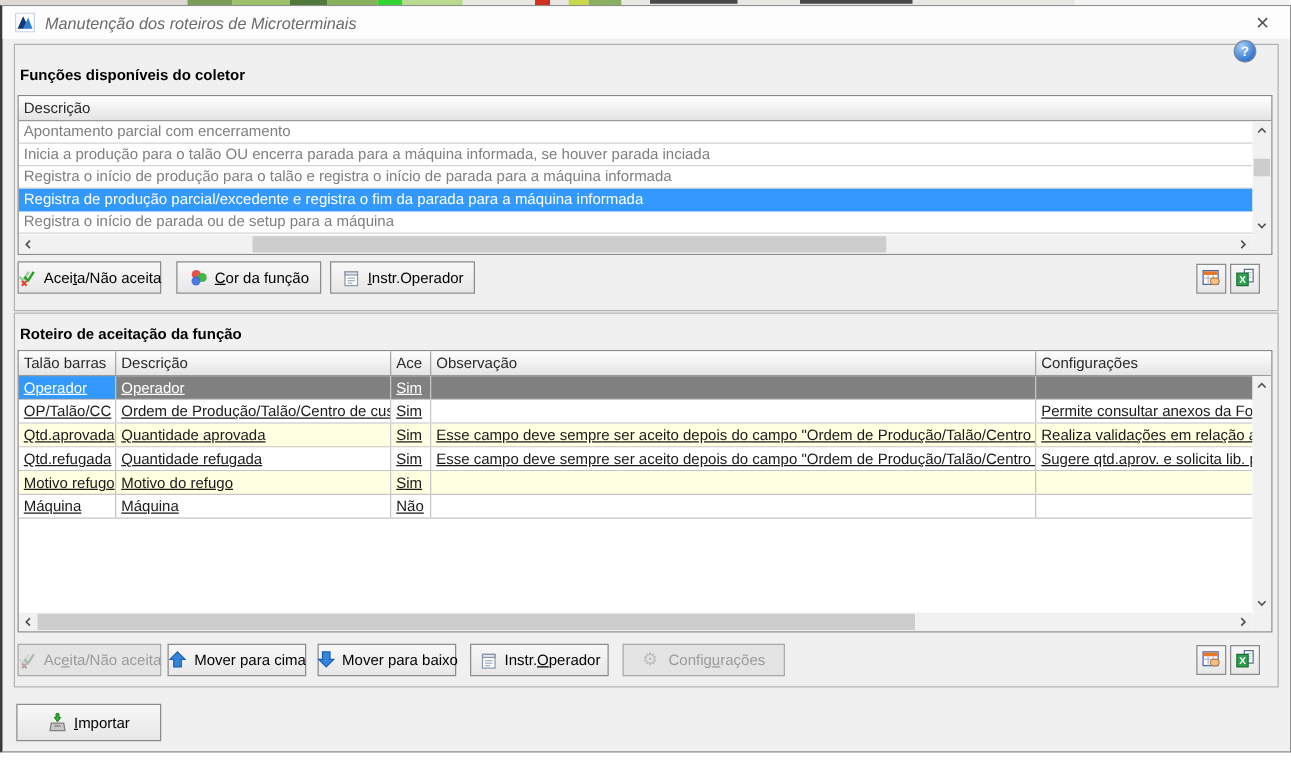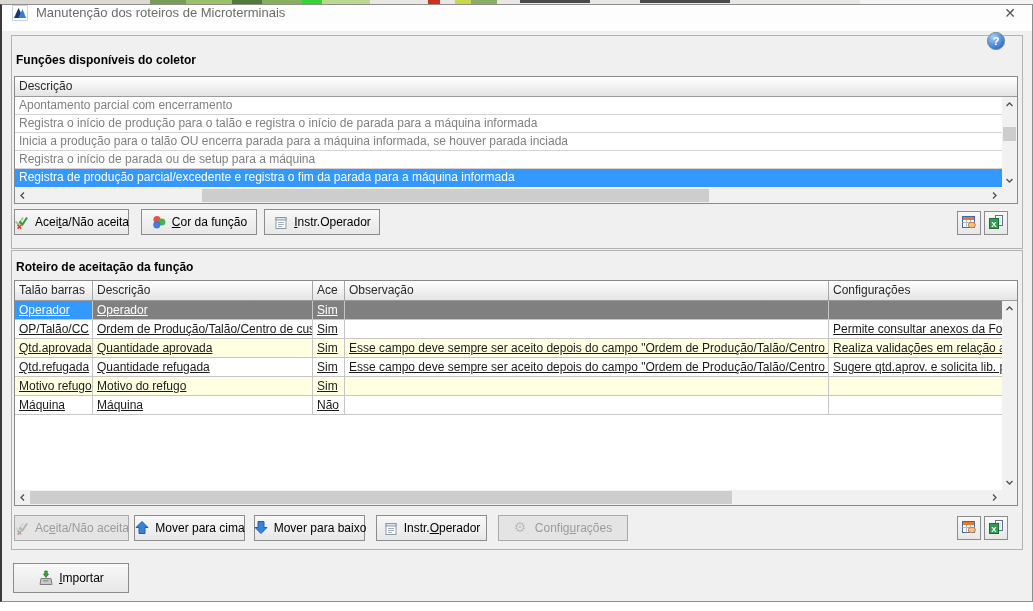--- a/index.html
+++ b/index.html
@@ -8,21 +8,21 @@
   .screen { position:relative; width:1033px; height:611px; background:#fff; overflow:hidden; }
 
   
   .sliver { position:absolute; left:0; top:0; width:1033px; height:4px; background:#e9e7e3; }
   .sliver div { position:absolute; top:0; height:4px; }
 
   .dialog { position:absolute; left:0; top:4px; width:1033px; height:598px;
             background:#f0f0f0; border:1px solid #8f8f8f; border-left:2px solid #3a3a3a; }
 
   .titlebar { position:absolute; left:0; top:0; right:0; height:26px; background:#fdfdfd;
-              display:flex; padding:0 10px; }
+              display:flex; align-items:center; padding:0 10px;font-style:italic; }
   .tb-icon { width:16px; height:16px; margin-right:8px; display:inline-flex; }
   .tb-title { color:#6b6b6b; font-size:13px; }
   .tb-close { margin-left:auto; color:#555; font-size:14px; padding:0 6px; cursor:default; }
 
   .helpbtn { position:absolute; right:26px; top:26px; width:20px; height:20px; z-index:5; }
 
   .groupbox { position:absolute; left:9px; width:1012px; border:1px solid #b3b3b3; background:#f0f0f0; }
   .g1 { top:30px; height:214px; }
   .g2 { top:245px; height:300px; }
   .gb-title { position:absolute; left:4px; font-weight:bold; color:#000; }
@@ -131,24 +131,24 @@
       </svg>
     </div>
 
     <div class="groupbox g1">
       <div class="gb-title">Funções disponíveis do coletor</div>
 
       <div class="ctrl listbox">
         <div class="hd lb-header">Descrição</div>
         <div class="lb-rows">
           <div class="lb-row">Apontamento parcial com encerramento</div>
+          <div class="lb-row">Inicia a produção para o talão OU encerra parada para a máquina informada, se houver parada inciada</div>
           <div class="lb-row">Registra o início de produção para o talão e registra o início de parada para a máquina informada</div>
-          <div class="lb-row">Inicia a produção para o talão OU encerra parada para a máquina informada, se houver parada inciada</div>
+          <div class="lb-row sel">Registra de produção parcial/excedente e registra o fim da parada para a máquina informada</div>
           <div class="lb-row">Registra o início de parada ou de setup para a máquina</div>
-          <div class="lb-row sel">Registra de produção parcial/excedente e registra o fim da parada para a máquina informada</div>
         </div>
         <div class="sbv">
           <div class="sb-btn" style="top:0">
             <svg width="9" height="9">
                 <polyline points="1.5,6 4.5,3 7.5,6" fill="none" stroke="#505050" stroke-width="1.3"></polyline>
               </svg>
           </div>
           <div class="sb-thumb" style="left:1px;right:1px;top:30px;height:14px"></div>
           <div class="sb-btn" style="bottom:0">
             <svg width="9" height="9">

